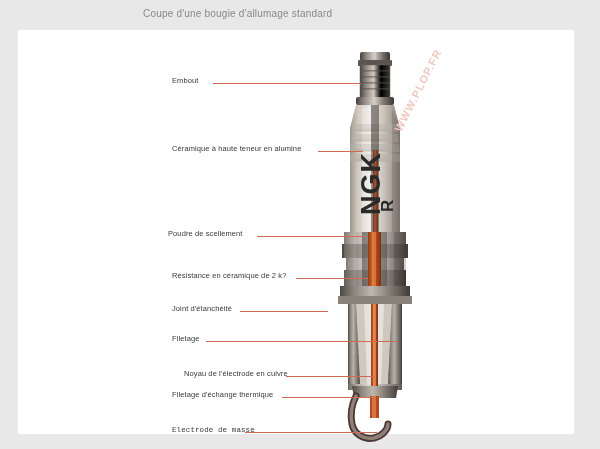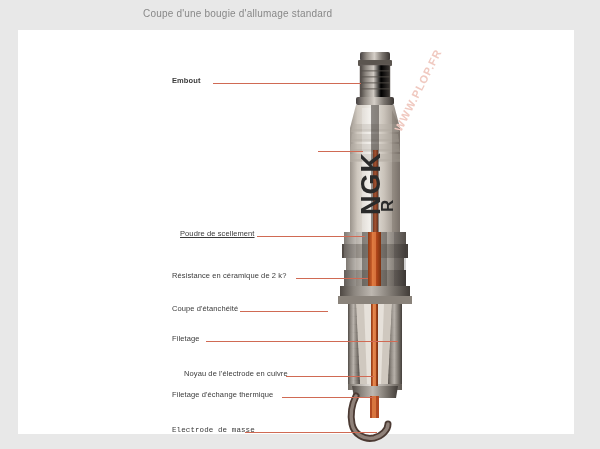--- a/index.html
+++ b/index.html
@@ -263,22 +263,23 @@
   <div class="leader" style="left:213px; top:83px;  width:148px;"></div>
   <div class="leader" style="left:318px; top:151px; width:45px;"></div>
   <div class="leader" style="left:257px; top:236px; width:108px;"></div>
   <div class="leader" style="left:296px; top:278px; width:72px;"></div>
   <div class="leader" style="left:240px; top:311px; width:88px;"></div>
   <div class="leader" style="left:206px; top:341px; width:192px;"></div>
   <div class="leader" style="left:286px; top:376px; width:88px;"></div>
   <div class="leader" style="left:282px; top:397px; width:92px;"></div>
   <div class="leader" style="left:245px; top:432px; width:132px;"></div>
 
-  <div class="label" style="left:172px; top:76px;font-weight:bold;">Embout</div>
-  <div class="label" style="left:180px; top:229px;text-decoration:underline;">Poudre de scellement</div>
+  <div class="label" style="left:172px; top:76px;">Embout</div>
+  <div class="label" style="left:172px; top:144px;">Céramique à haute teneur en alumine</div>
+  <div class="label" style="left:168px; top:229px;">Poudre de scellement</div>
   <div class="label" style="left:172px; top:271px;">Résistance en céramique de 2 k?</div>
-  <div class="label" style="left:172px; top:304px;">Coupe d'étanchéité</div>
+  <div class="label" style="left:172px; top:304px;">Joint d'étanchéité</div>
   <div class="label" style="left:172px; top:334px;">Filetage</div>
   <div class="label" style="left:184px; top:369px;">Noyau de l'électrode en cuivre</div>
   <div class="label" style="left:172px; top:390px;">Filetage d'échange thermique</div>
   <div class="label" style="left:172px; top:426px;font-family:Liberation Mono, monospace;">Electrode de masse</div>
 
 </div>
 
 </body></html>

